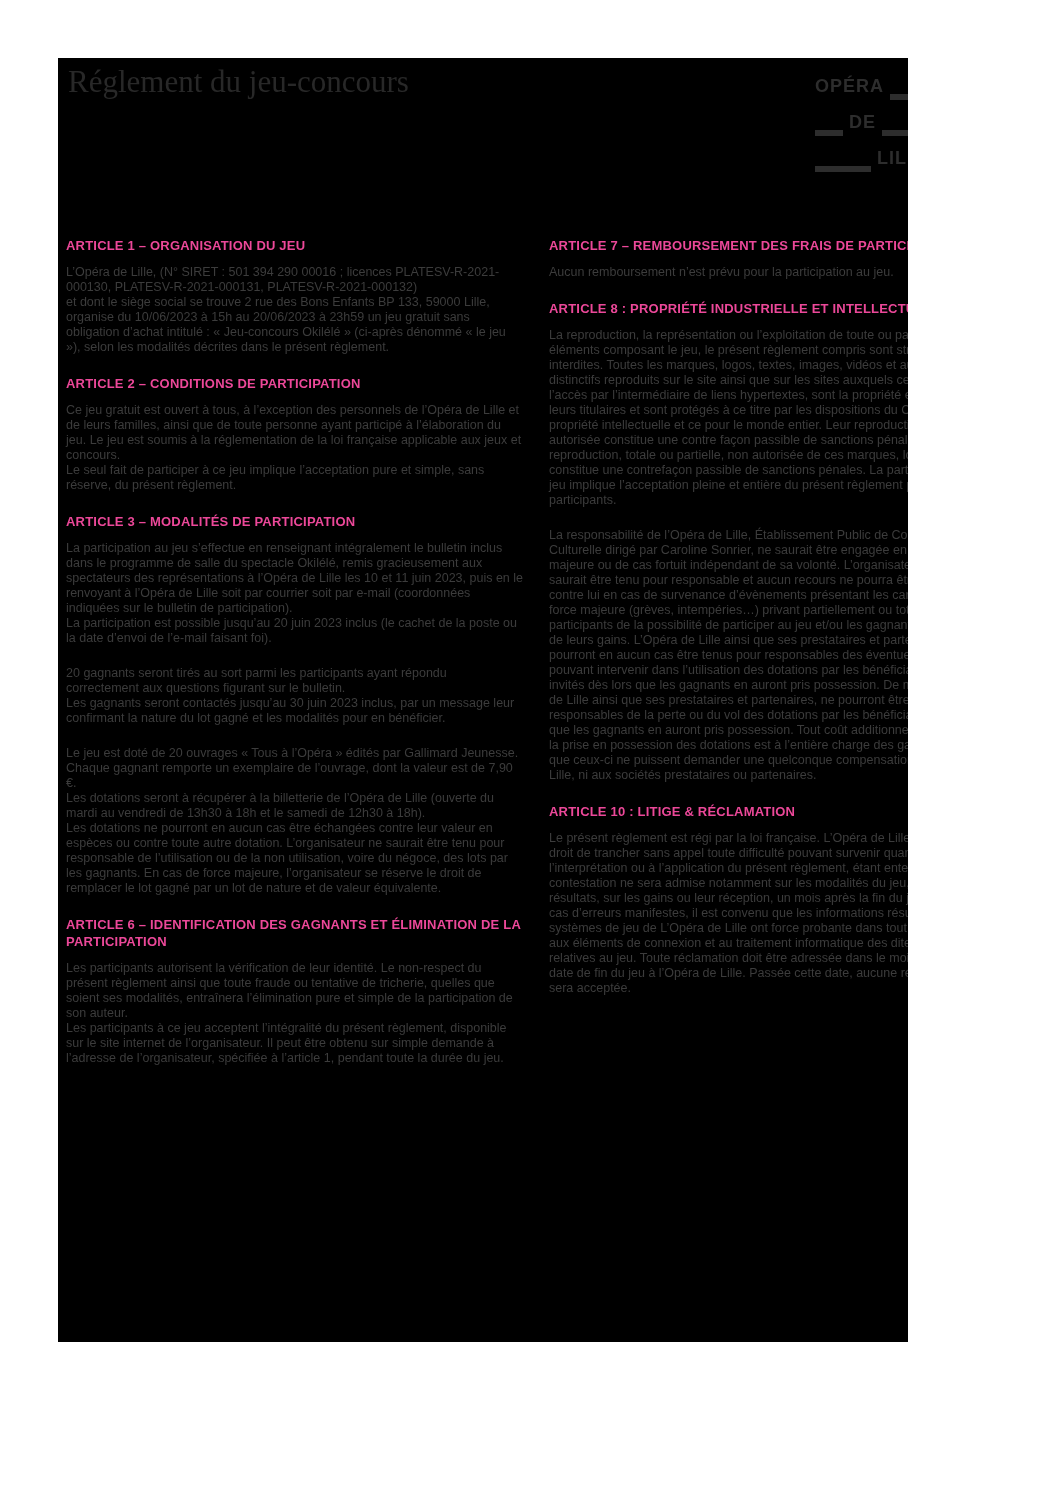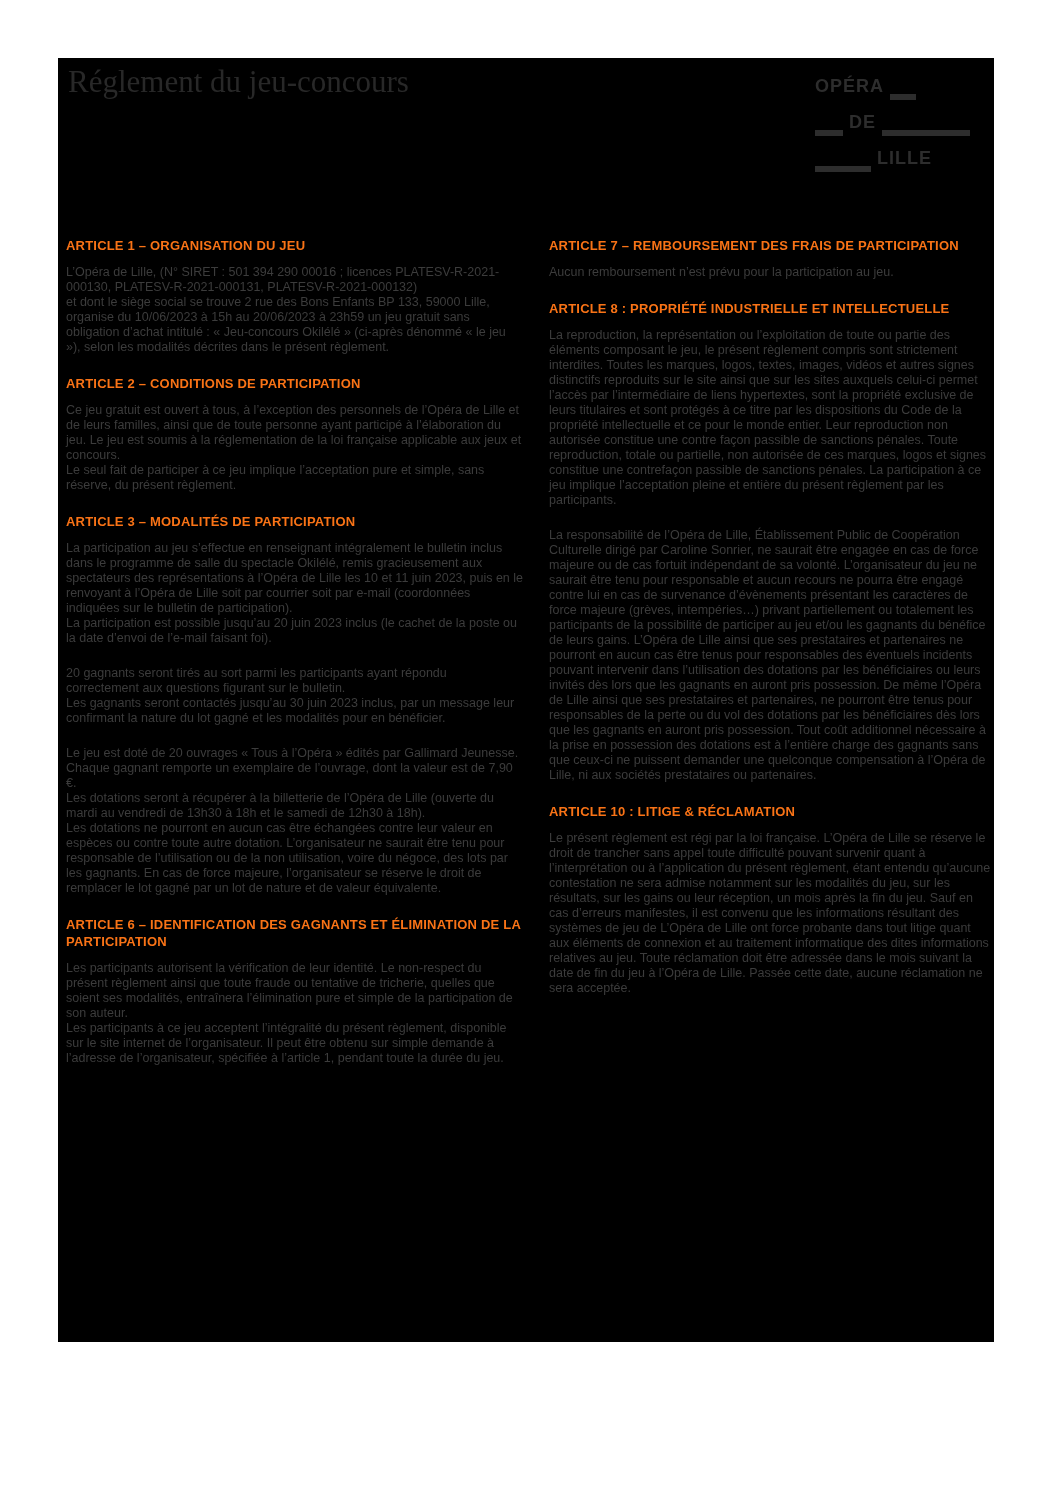--- a/index.html
+++ b/index.html
@@ -1,18 +1,18 @@
 <!DOCTYPE html>
 <html lang="fr"><head>
 <meta charset="utf-8">
 <style>
   html,body{margin:0;padding:0;background:#ffffff;}
   .sheet{
     position:relative;
-    width:1058px;height:1497px;
+    width:908px;height:1497px;
     background:#ffffff;
     font-family:"Liberation Sans",sans-serif;
     overflow:hidden;
   }
   .panel{
     position:absolute;left:58px;top:58px;
     width:936px;height:1284px;
     background:#000000;
     overflow:hidden;
   }
@@ -45,21 +45,21 @@
   }
   .col{display:block;}
   .col.left{width:457px;}
   .col.right{width:445px;margin-left:6px;}
   .section{margin:0 0 20px 0;}
   .section h3{
     margin:0 0 11px 0;
     font-size:13px;line-height:17px;
     font-weight:bold;
     letter-spacing:0.2px;
-    color:#f97316;
+    color:#ec4899;
   }
   .section p{
     margin:0;
     font-size:12.5px;line-height:15px;
     color:#3c3c3c;
     white-space:pre-line;
   }
 </style>
 </head>
 <body>

